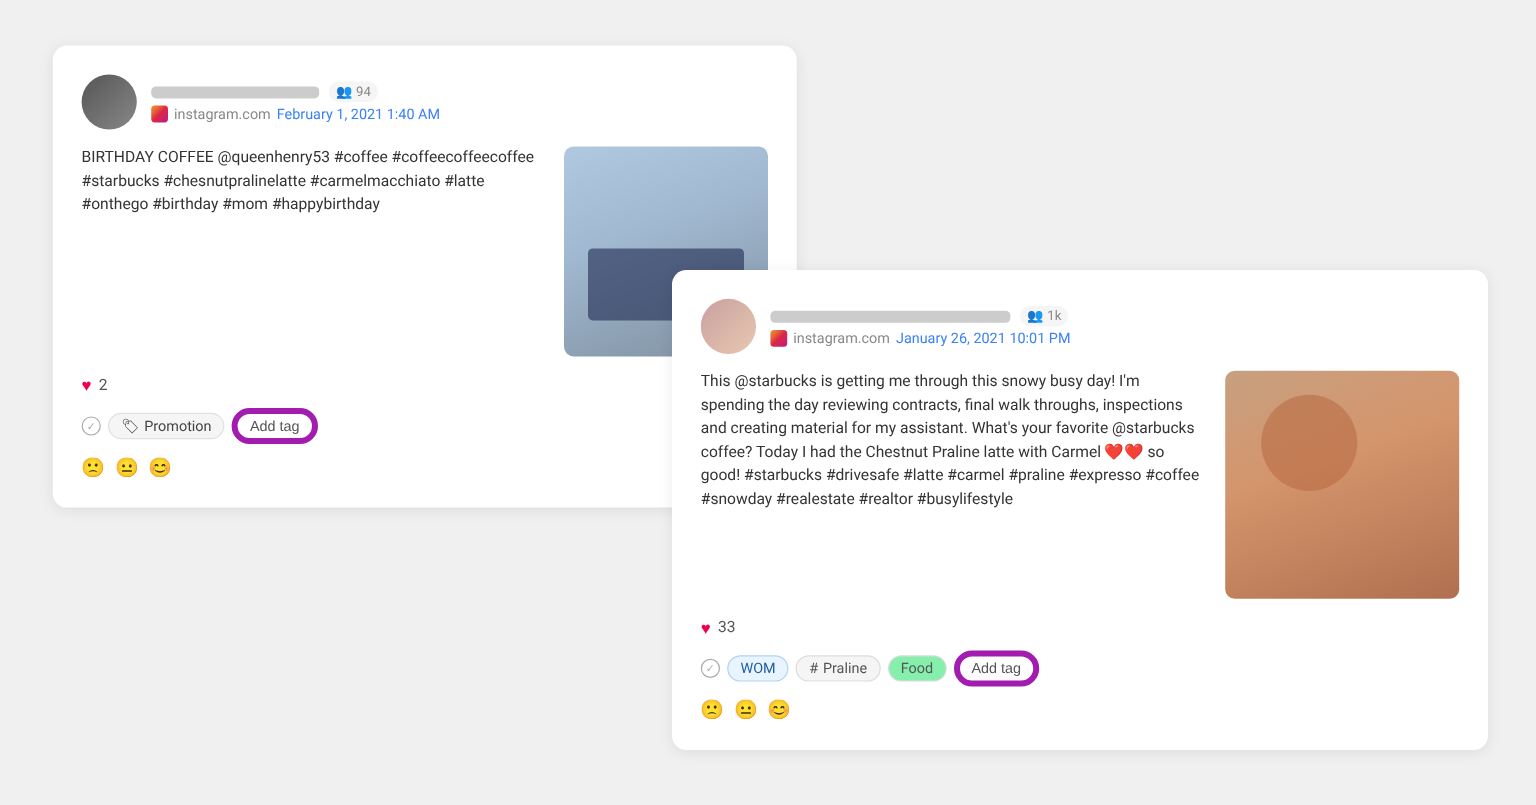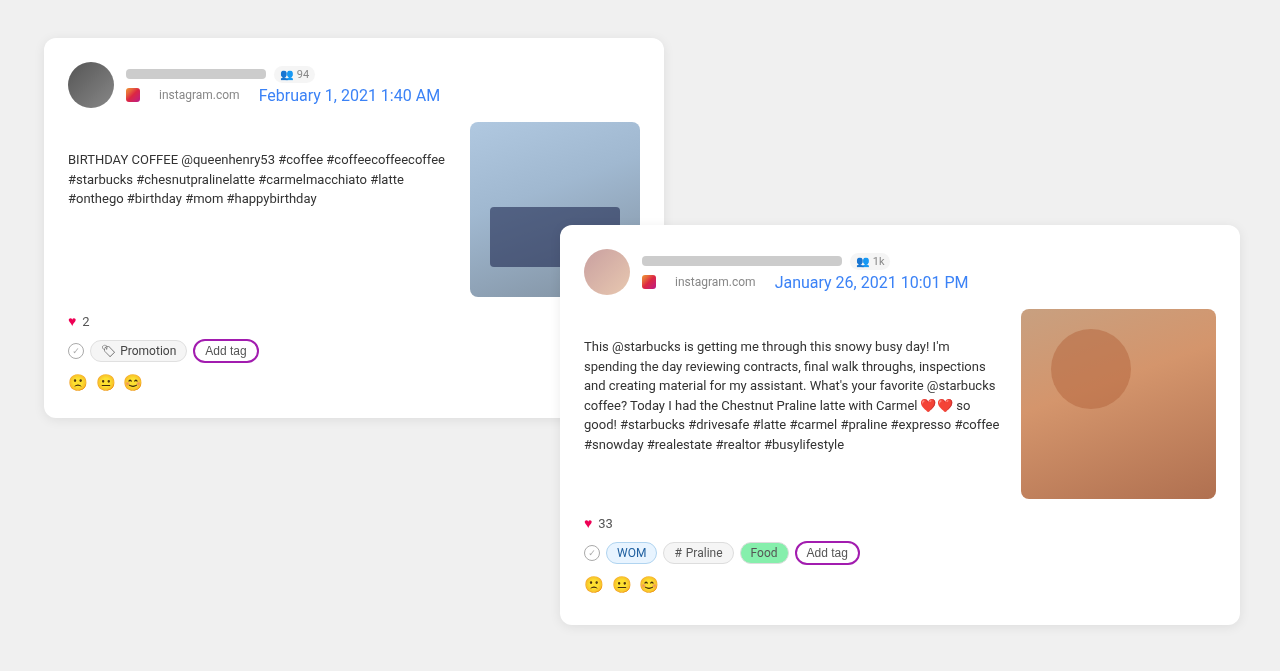--- a/index.html
+++ b/index.html
@@ -82,52 +82,50 @@
       gap: 3px;
       font-size: 11px;
       color: #888;
       background: #f5f5f5;
       border-radius: 10px;
       padding: 2px 6px;
     }
 
     .source-row {
       display: flex;
-      align-items: center;
-      gap: 19px;
+      gap: 5px;
       font-size: 12px;
       color: #888;
     }
 
     .ig-icon {
       width: 14px;
       height: 14px;
       display: inline-block;
       background: linear-gradient(135deg, #f09433 0%, #e6683c 25%, #dc2743 50%, #cc2366 75%, #bc1888 100%);
       border-radius: 3px;
       flex-shrink: 0;
     }
 
     .timestamp {
       color: #3b82f6;
-      font-size: 16px;
+      font-size: 12px;
       text-decoration: none;
     }
 
     .post-body {
       display: flex;
       gap: 16px;
     }
 
     .post-text {
       flex: 1;
       font-size: 13px;
       color: #333;
       line-height: 1.5;
-      margin-top: 28px;
     }
 
     .post-image {
       width: 170px;
       height: 175px;
       border-radius: 8px;
       object-fit: cover;
       flex-shrink: 0;
     }
 
@@ -216,21 +214,21 @@
     .tag-food {
       background: #86efac;
       border-color: #ddd;
       color: #555;
     }
 
     .add-tag-btn {
       font-size: 12px;
       color: #555;
       background: #fff;
-      border: 2px solid #a21caf;
+      border: 5px solid #a21caf;
       border-radius: 20px;
       padding: 3px 10px;
       cursor: pointer;
     }
 
     .check-icon-circle {
       width: 16px;
       height: 16px;
       border: 1.5px solid #aaa;
       border-radius: 50%;

